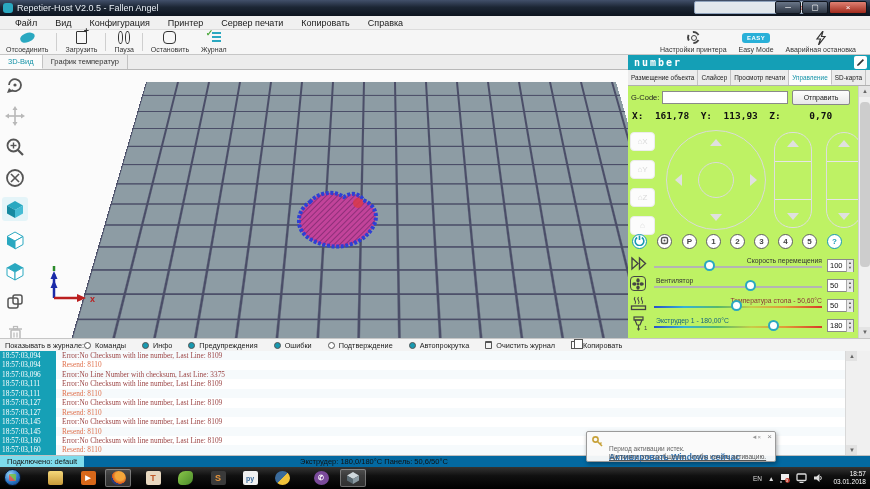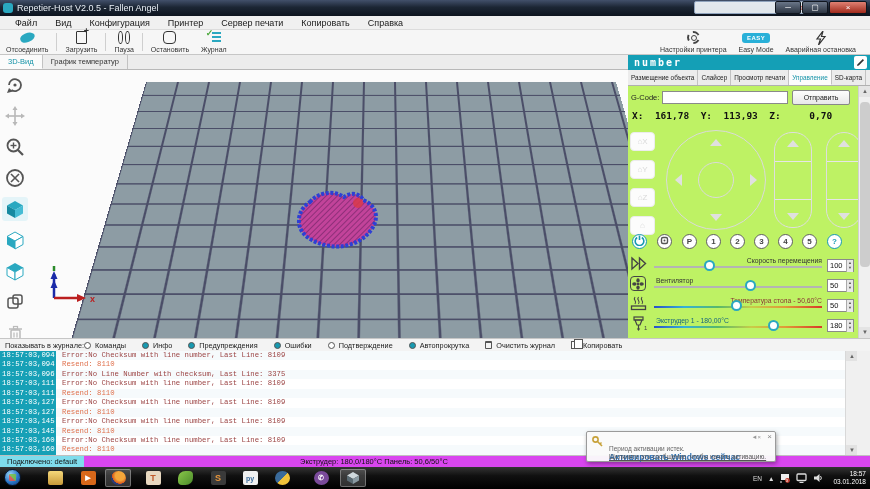--- a/index.html
+++ b/index.html
@@ -138,32 +138,32 @@
     border-top:1px solid #c6c6c6; display:flex; align-items:center; font-size:7.3px; color:#222; padding-left:5px; }
   .log-toolbar .lbl { }
   .toggle { display:flex; align-items:center; margin-right:16px; }
   .dot { width:7px; height:7px; border:1.2px solid #555; border-radius:50%; margin-right:4px; background:#fff; }
   .dot.on { background:#1799b0; }
   .act { display:flex; align-items:center; margin-right:16px; }
   .ico-trash { width:7px; height:8px; border:1.2px solid #555; border-top:2.5px double #555; border-radius:1px; margin-right:4px; }
   .ico-copy { width:7px; height:8px; border:1.2px solid #555; background:#fff; position:relative; margin-right:5px; }
   .ico-copy::after { content:""; position:absolute; left:2px; top:-3px; width:7px; height:8px; border:1.2px solid #555; background:#fff; }
   .log-rows { position:absolute; left:0; top:351px; width:845px; height:104px; background:#fff;
-    font-family:Liberation Mono, monospace; font-size:7.3px; overflow:hidden; }
+    font-family:Liberation Serif, serif; font-size:7.3px; overflow:hidden; }
   .log-row { display:flex; height:9.45px; line-height:9.45px; }
   .log-row:nth-child(odd) { background:#f6fafc; }
   .lt { width:56px; background:#16a0b6; color:#fff; padding-left:2px; flex:none; }
   .lm { padding-left:6px; white-space:pre; }
   .lm.error { color:#9c4545; } .lm.resend { color:#e0714d; }
   .log-scroll { position:absolute; left:845px; top:351px; width:12px; height:104px; background:#f0f0f0; border-left:1px solid #d8d8d8; }
   .log-scroll .arr { position:absolute; left:0; width:12px; height:10px; background:#e2e2e2; font-size:6px; color:#666; text-align:center; line-height:10px; }
   .log-fill { position:absolute; left:857px; top:351px; width:13px; height:104px; background:#f0f0f0; }
 
   
-  .statusbar { position:absolute; left:0; top:455px; width:870px; height:12px; background:#d946ef;
+  .statusbar { position:absolute; left:0; top:455px; width:870px; height:12px; background:#0369a1;
     border-top:1px solid #c0c0c0; font-size:7.5px; color:#111; }
   .conn { position:absolute; left:0; top:0; height:12px; line-height:11px; padding:0 7px; background:#7fdcec; }
   .temps { position:absolute; left:300px; top:0; line-height:11px; }
 
   
   .popup { position:absolute; left:586px; top:431px; width:190px; height:31px; z-index:50;
     background:rgba(250,250,250,.96); border:1px solid #9a9a9a; border-radius:2px;
     box-shadow:1px 2px 4px rgba(0,0,0,.35); }
   .popup .key { position:absolute; left:5px; top:4px; width:11px; height:11px; }
   .popup .pt { position:absolute; left:22px; top:20px; font-size:8.5px; color:#2f73b5;font-weight:bold; }

